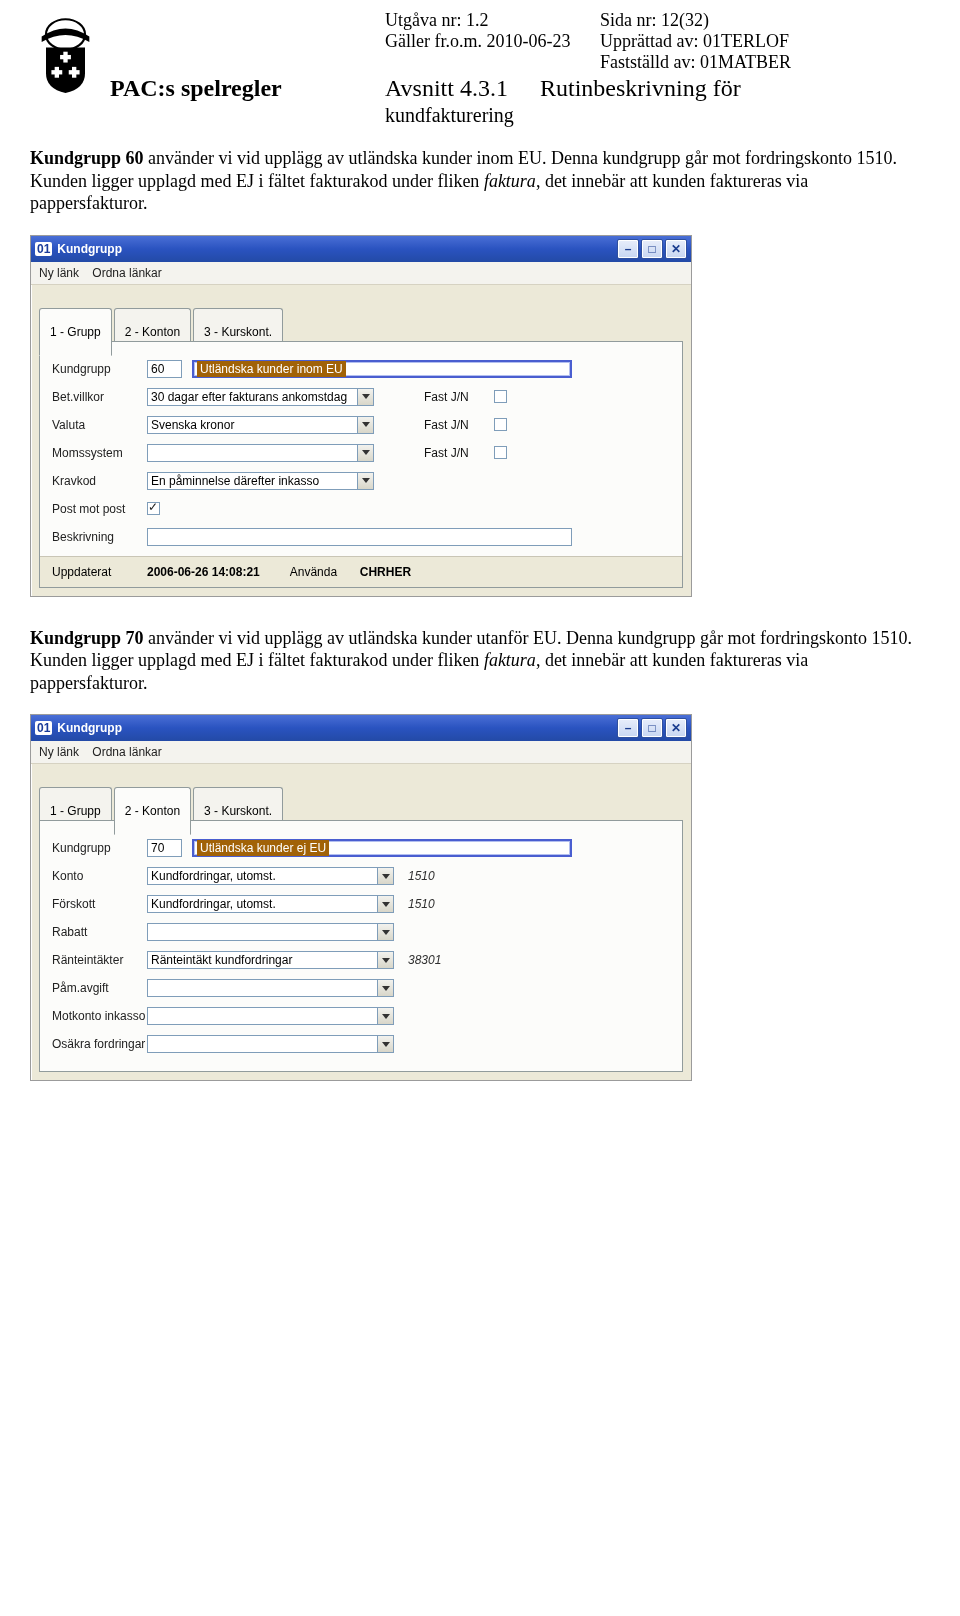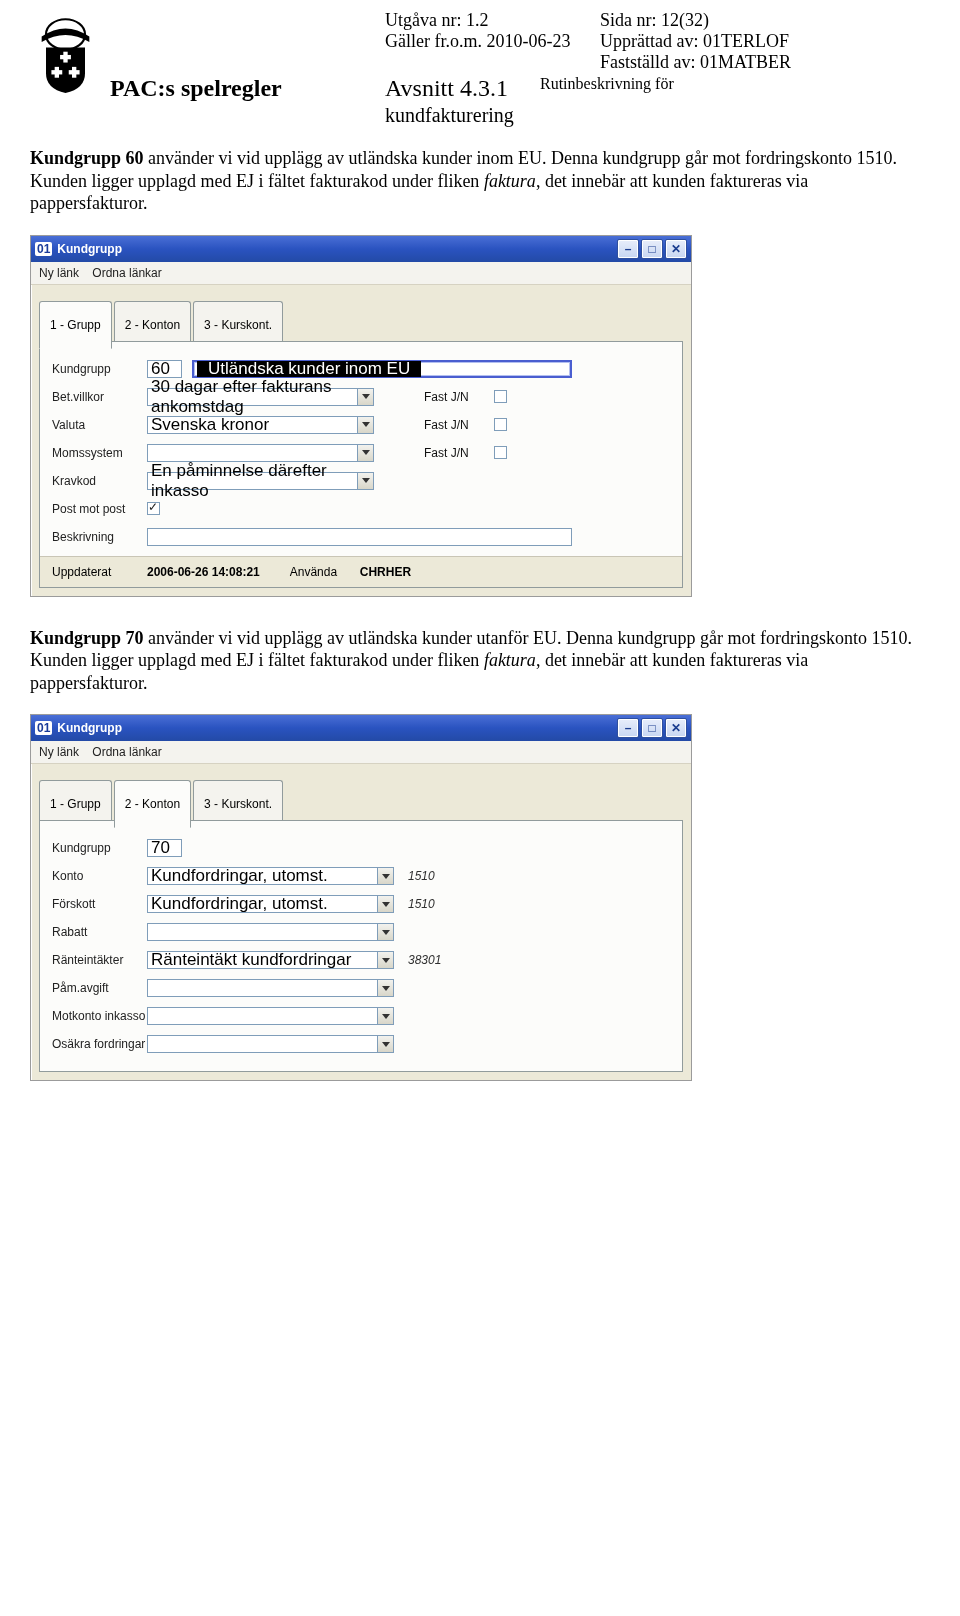--- a/index.html
+++ b/index.html
@@ -48,21 +48,21 @@
     font-size: 24px;
     font-weight: bold;
     padding-left: 0;
   }
   .title-col1 {
     width: 155px;
     font-size: 24px;
   }
   .title-col2 {
     flex:1;
-    font-size: 16px;
+    font-size: 24px;
   }
   .body-text {
     margin: 10px 0 20px 0;
     line-height: 1.25;
   }
   .italic { font-style: italic; }
   .bold { font-weight: bold; }
   
   .window {
     width: 660px;
@@ -126,21 +126,21 @@
     padding: 8px 8px 0 8px;
   }
   .tab {
     border: 1px solid #919b9c;
     border-bottom: none;
     background: #f4f3ee;
     padding: 16px 10px;
     margin-right: 2px;
     border-radius: 3px 3px 0 0;
     position: relative;
-    top: 8px;
+    top: 15px;
   }
   .tab.active {
     background: #fcfcfa;
     border-bottom: 1px solid #fcfcfa;
     z-index: 2;
   }
   .tabbody {
     margin: 0 8px 8px 8px;
     border: 1px solid #919b9c;
     background: #fcfcfa;
@@ -159,21 +159,21 @@
     width: 95px;
     color: #222;
   }
   .form-input {
     background: #fff;
     border: 1px solid #7f9db9;
     height: 18px;
     box-sizing: border-box;
     padding: 0 3px;
     font-family: Tahoma, sans-serif;
-    font-size: 17px;
+    font-size: 12px;
     color: #000;
     display: flex;
     align-items: center;
   }
   .dd {
     display: flex;
     align-items: stretch;
     border-radius: 9px;
   }
   .dd .form-input {
@@ -193,23 +193,23 @@
     content: "";
     border-left: 4px solid transparent;
     border-right: 4px solid transparent;
     border-top: 5px solid #333;
   }
   .highlight-input {
     border: 2px solid #4a5ed0 !important;
     box-shadow: 0 0 0 1px #b3bff0 inset;
   }
   .sel-blue {
-    background: #000000;
+    background: #a16207;
     color: #fff;
-    padding: 1px 11px;
+    padding: 1px 3px;
     height: 14px;
     display: inline-flex;
     align-items: center;
     text-align: right;
   }
   .chk {
     width:13px;
     height:13px;
     border:1px solid #7f9db9;
     background:#fff;
@@ -395,20 +395,23 @@
   <div class="tabs">
     <div class="tab">1 - Grupp</div>
     <div class="tab active">2 - Konton</div>
     <div class="tab">3 - Kurskont.</div>
   </div>
   <div class="tabbody">
     <div class="form-row">
       <div class="form-label">Kundgrupp</div>
       <div class="form-input" style="width:35px">70</div>
       <div style="width:10px"></div>
+      <div class="form-input highlight-input" style="width:380px">
+        <span class="sel-blue">Utländska kunder ej EU</span>
+      </div>
     </div>
     <div class="form-row">
       <div class="form-label">Konto</div>
       <div class="dd">
         <div class="form-input" style="width:230px">Kundfordringar, utomst.</div>
         <div class="dd-btn"></div>
       </div>
       <div class="right-val">1510</div>
     </div>
     <div class="form-row">

